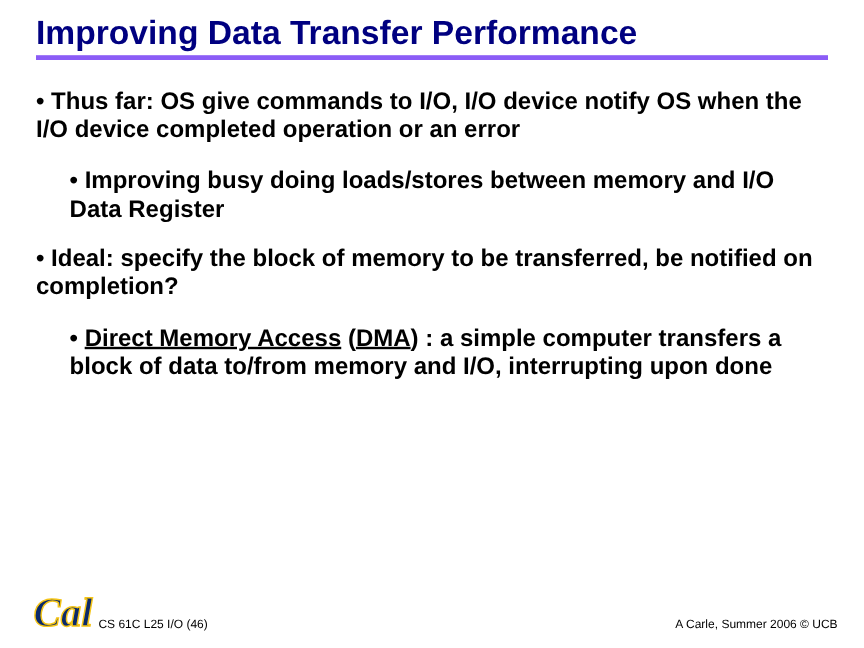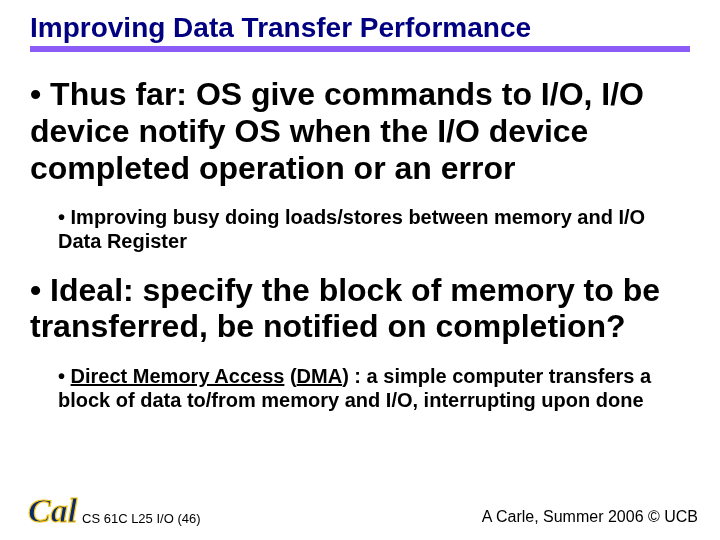--- a/index.html
+++ b/index.html
@@ -11,54 +11,54 @@
     position: relative;
     overflow: hidden;
   }
   .title-wrap {
     padding: 12px 30px 0 30px;
   }
   .title {
     color: #000080;
     font-size: 28px;
     font-weight: bold;
-    border-bottom: 6px solid #8b5cf6;
+    border-bottom: 4px solid #8b5cf6;
     padding-bottom: 2px;
   }
   .content {
     padding: 24px 30px 0 30px;
     color: #000;
     font-weight: bold;
   }
   .b1 {
-    font-size: 32px;
+    font-size: 20px;
     line-height: 1.15;
     margin-bottom: 20px;
   }
   .b1 .bullet { display: inline; }
   .b2 {
     font-size: 20px;
     line-height: 1.18;
     margin-left: 28px;
     margin-bottom: 18px;
   }
   .u { text-decoration: underline; margin-top: 37px; }
   .footer-left {
     position: absolute;
     left: 82px;
     bottom: 14px;
-    font-size: 13px;
+    font-size: 10px;
     font-weight: normal;
     color: #000;
   }
   .footer-right {
     position: absolute;
     right: 22px;
     bottom: 14px;
-    font-size: 16px;
+    font-size: 10px;
     font-weight: normal;
     color: #000;
   }
   .logo {
     position: absolute;
     left: 25px;
     bottom: 8px;
     width: 64px;
     height: 44px;
   }

